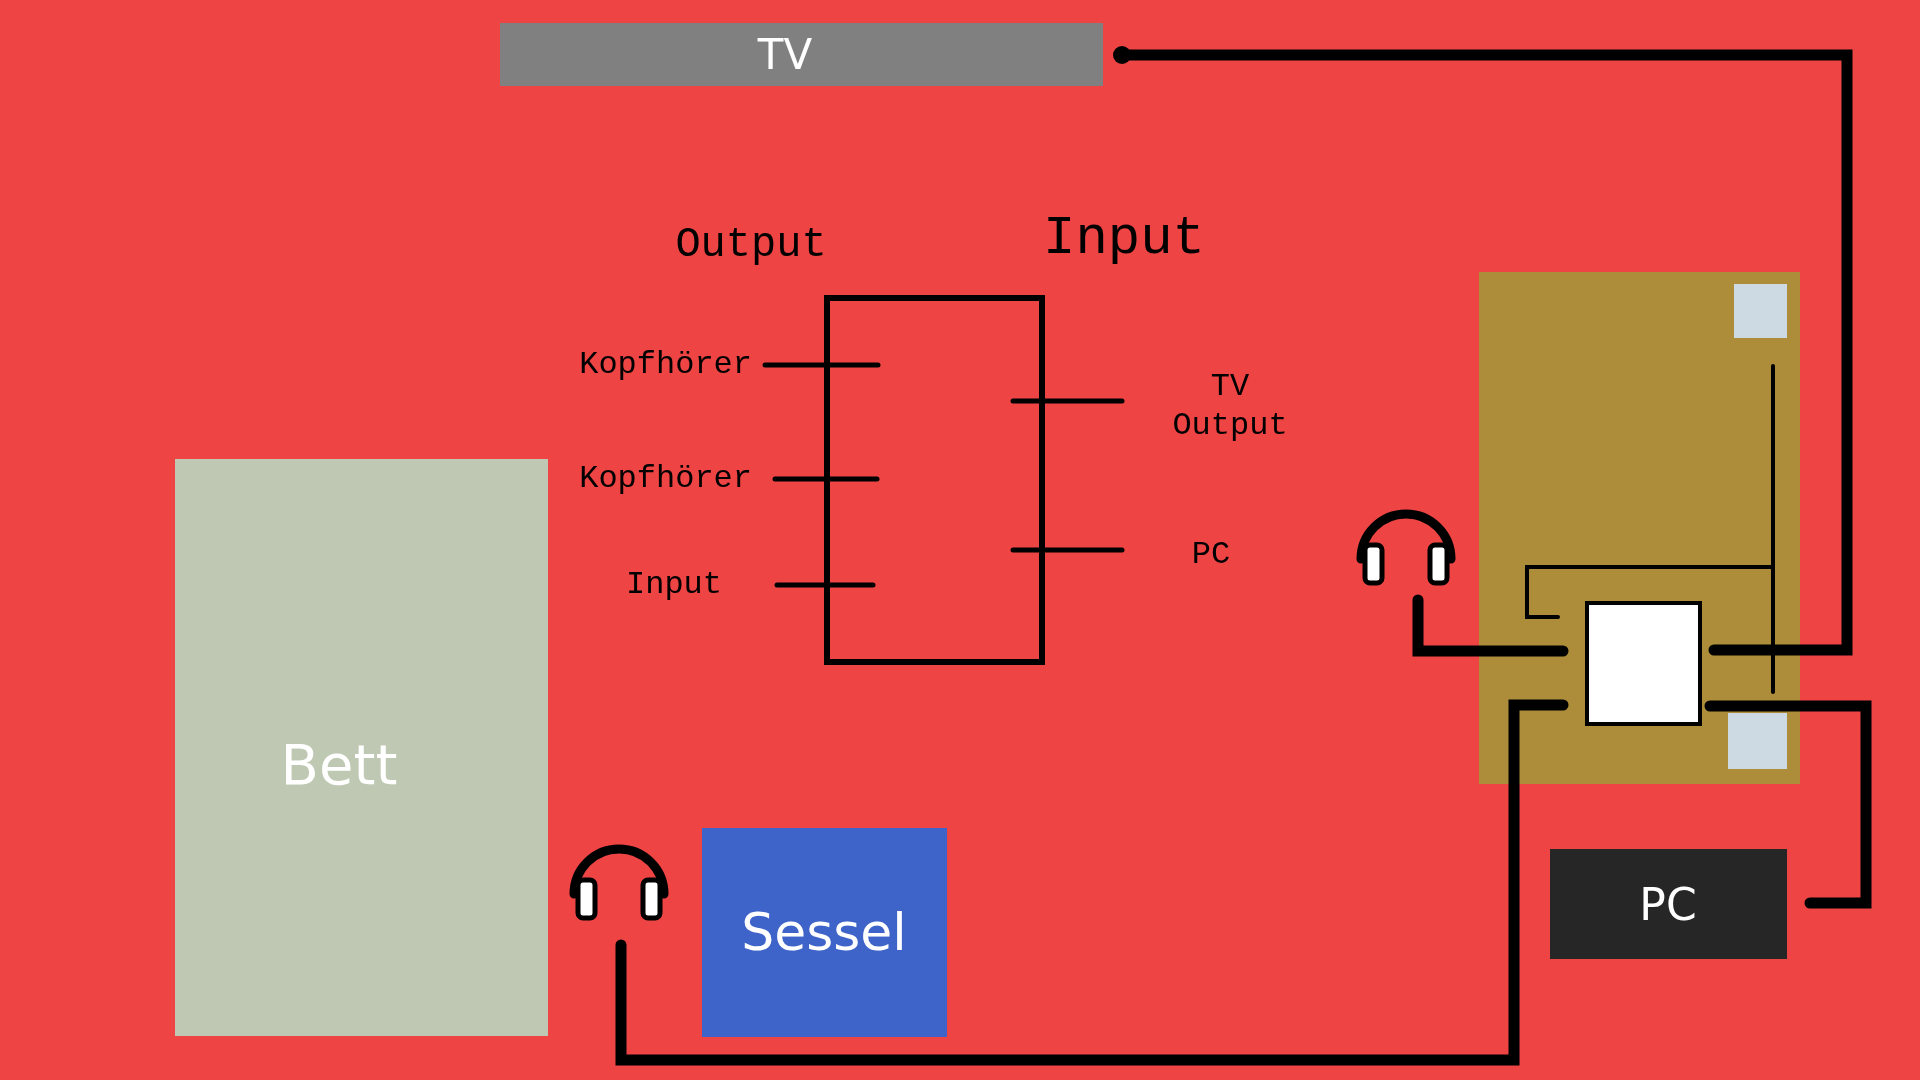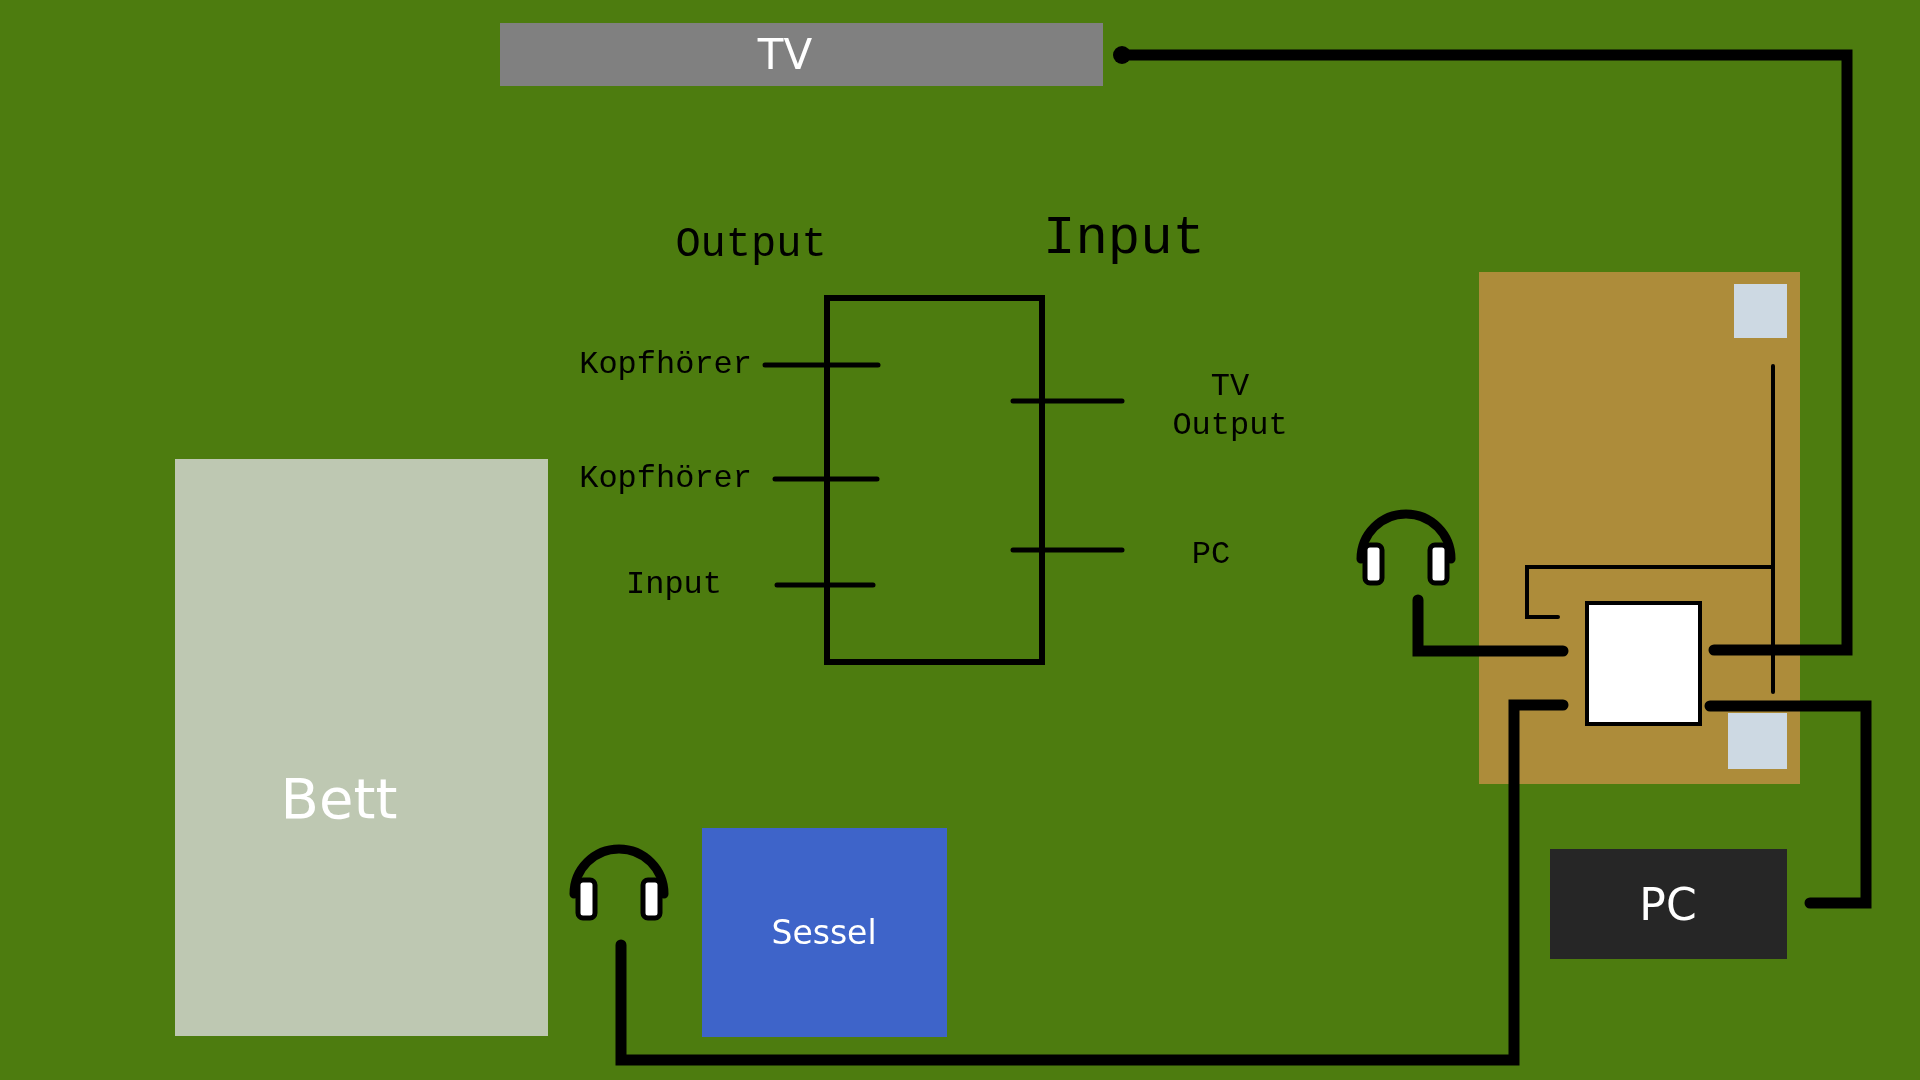--- a/index.html
+++ b/index.html
@@ -8,39 +8,39 @@
     --sessel-fill:#3e64c9;
     --desk-fill:#ad8c3a;
     --pc-fill:#262626;
     --accent-square:#cdd9e3;
     --cable:#000000;
     --label-text:#000000;
     --room-text:#ffffff;
   }
   html,body{margin:0;padding:0;background:#ffffff;}
   #canvas{
-    position:relative;width:1920px;height:1080px;background:#4d7c0f;
+    position:relative;width:1920px;height:1080px;background:#ef4444;
     font-family:"DejaVu Sans","Liberation Sans",sans-serif;overflow:hidden;
   }
   .rect{position:absolute;}
   .room-label{
     position:absolute;color:var(--room-text);white-space:nowrap;
     transform:translate(-50%,-50%);line-height:1;
   }
   .black-label{
     position:absolute;color:var(--label-text);white-space:nowrap;line-height:1;font-family:Liberation Mono, monospace;
   }
   .center-anchor{transform:translate(-50%,-50%);}
   .right-anchor{transform:translate(-100%,-50%);}
   #tv-rect{left:500px;top:23px;width:603px;height:63px;background:var(--tv-fill);}
   #tv-label{left:785px;top:55px;font-size:42px;}
   #bett-rect{left:175px;top:459px;width:373px;height:577px;background:var(--bett-fill);}
-  #bett-label{left:339px;top:765px;font-size:56px;margin-top:34px;}
+  #bett-label{left:339px;top:765px;font-size:56px;}
   #sessel-rect{left:702px;top:828px;width:245px;height:209px;background:var(--sessel-fill);}
-  #sessel-label{left:824px;top:932px;font-size:33px;}
+  #sessel-label{left:824px;top:932px;font-size:52px;}
   #desk-rect{left:1479px;top:272px;width:321px;height:512px;background:var(--desk-fill);}
   #desk-label{left:1636px;top:358px;font-size:40px;}
   #desk-square-top{left:1734px;top:284px;width:53px;height:54px;background:var(--accent-square);}
   #desk-square-bottom{left:1728px;top:713px;width:59px;height:56px;background:var(--accent-square);}
   #switch-device{left:1585px;top:601px;width:117px;height:125px;background:#ffffff;
     border:4px solid #000;box-sizing:border-box;}
   #pc-rect{left:1550px;top:849px;width:237px;height:110px;background:var(--pc-fill);}
   #pc-label{left:1668px;top:905px;font-size:44px;}
   #audio-switch-outline{left:824px;top:295px;width:221px;height:370px;
     border:6px solid #000;box-sizing:border-box;background:transparent;}

